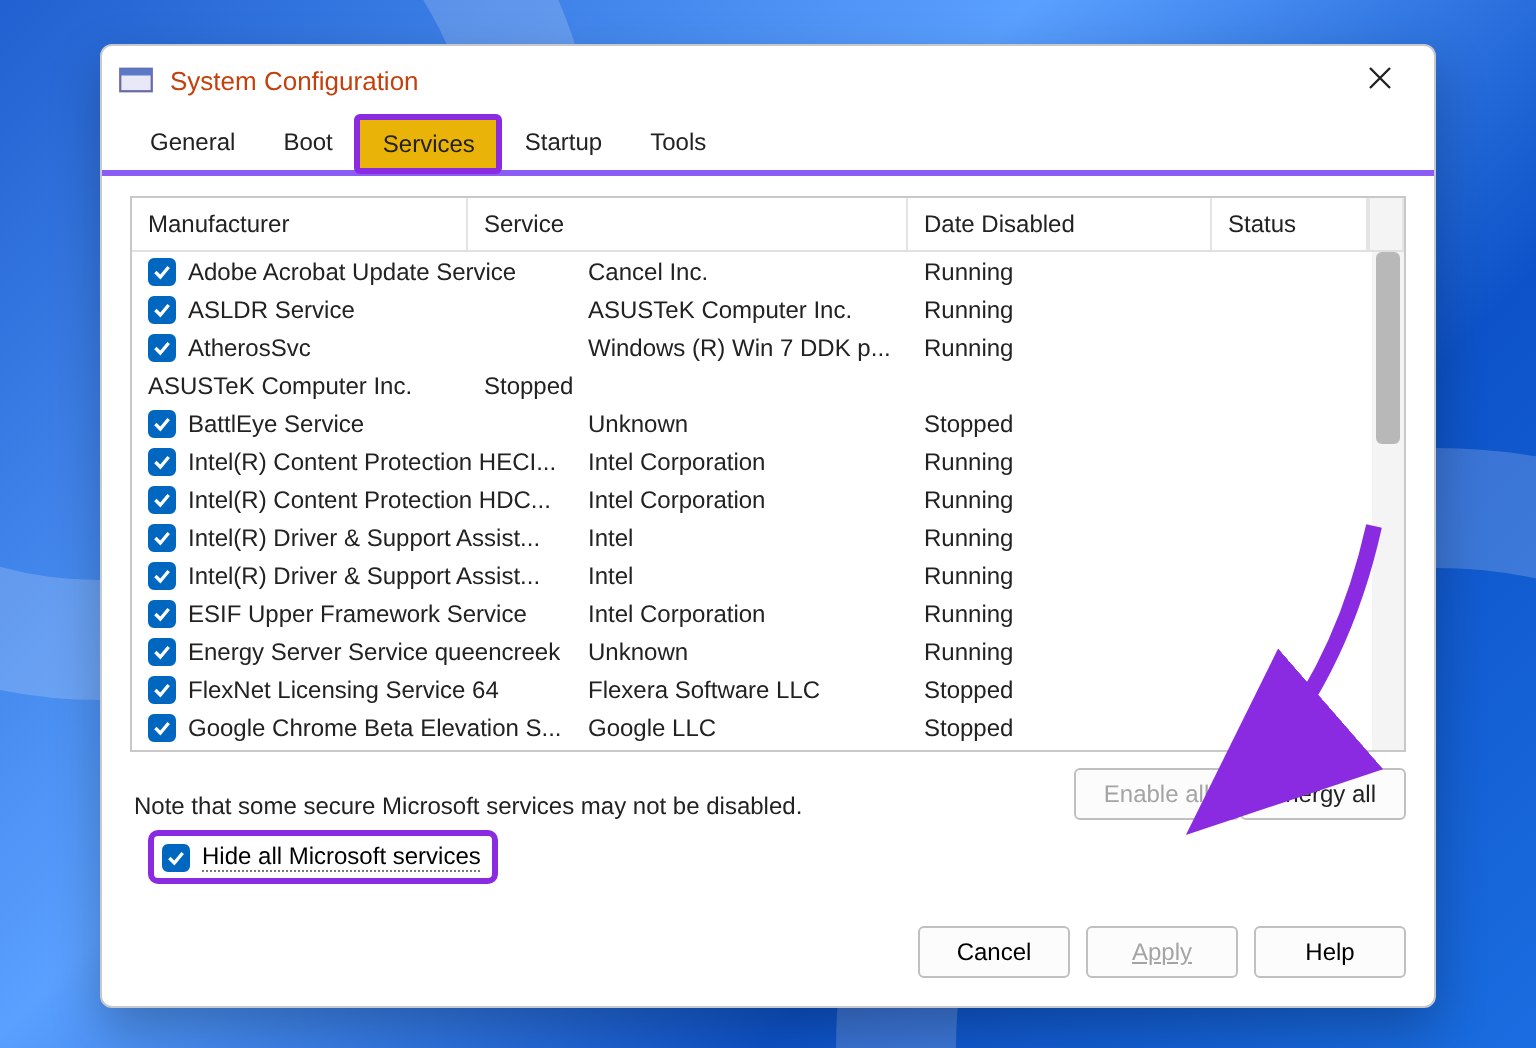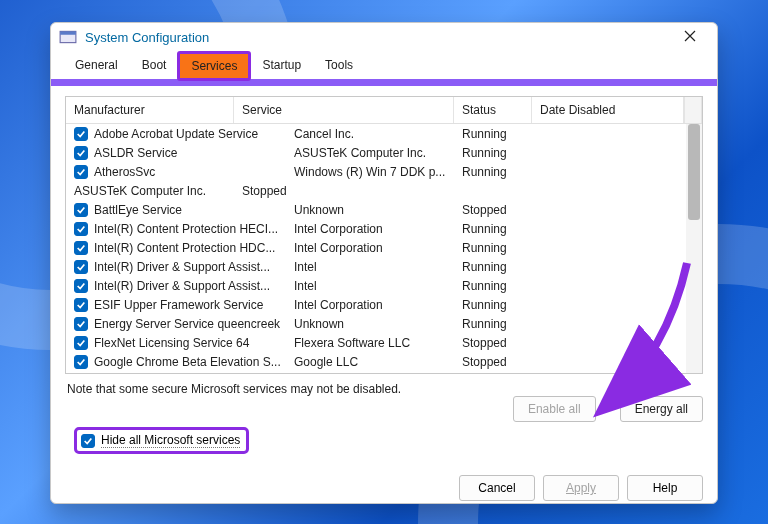--- a/index.html
+++ b/index.html
@@ -35,47 +35,47 @@
   .titlebar {
     height: 36px;
     display: flex;
     align-items: center;
     padding: 0 8px;
   }
   .titlebar .icon {
     width: 18px; height: 18px; margin-right: 8px;
     display: inline-flex; align-items: center; justify-content: center;
   }
-  .titlebar .title { font-size: 13px; color: #0369a1; }
+  .titlebar .title { font-size: 13px; color: #c2410c; }
   .titlebar .spacer { flex: 1; }
   .close-btn {
     width: 38px; height: 28px;
     display: flex; align-items: center; justify-content: center;
     cursor: pointer; font-size: 14px; color: #222;
     border-radius: 4px;
   }
   .tabs {
     display: flex;
     padding: 0 12px;
-    border-bottom: 7px solid #8b5cf6;
+    border-bottom: 3px solid #8b5cf6;
     gap: 0;
     text-align: right;
   }
   .tab {
     padding: 6px 12px 6px 12px;
     font-size: 12px;
     color: #222;
     cursor: pointer;
     position: relative;
     top: 1px;
   }
   .tab.active {
     border: 1px solid #d0d0d0;
     border-bottom: 1px solid #fff;
-    background: #f97316;
+    background: #eab308;
   }
   .tab-highlight { outline: 3px solid #8a2be2; outline-offset: -2px; border-radius: 2px; }
   .body {
     flex: 1;
     padding: 10px 14px 8px 14px;
     display: flex;
     flex-direction: column;
   }
   .table-wrap {
     border: 1px solid #c8c8c8;
@@ -140,24 +140,23 @@
     position: absolute; right:2px; top:0;
     width: 12px; height: 96px;
     background: #b8b8b8;
     border-radius: 3px;
   }
   .note {
     padding: 8px 0 4px 2px;
     font-size: 12px;
     color: #222;
     display: flex;
-    align-items: flex-start;
-    flex-direction: column;
-  }
-  .note-buttons { margin-left: auto; display:flex; gap:24px;}
+    align-items: flex-end;
+  }
+  .note-buttons { margin-left: auto; display:flex; gap:0;}
   .hide-row {
     padding: 4px 0 8px 12px;
     display:flex; align-items:flex-start; gap:6px;
   }
   .hide-highlight { outline: 3px solid #8a2be2; padding: 3px 6px 3px 4px; display:inline-flex; align-items:center; gap:6px; border-radius:2px;}
   .btn {
     border: 1px solid #c0c0c0;
     background: #fcfcfc;
     padding: 5px 14px;
     font-size: 12px;
@@ -213,22 +212,22 @@
     <div class="tab active tab-highlight">Services</div>
     <div class="tab">Startup</div>
     <div class="tab">Tools</div>
   </div>
 
   <div class="body">
     <div class="table-wrap">
       <div class="thead">
         <div class="th col-mfr">Manufacturer</div>
         <div class="th col-svc">Service</div>
+        <div class="th col-date">Date Disabled</div>
         <div class="th col-status">Status</div>
-        <div class="th col-date">Date Disabled</div>
         <div class="th col-scroll"></div>
       </div>
       <div class="tbody">
         <div class="rows" id="rows">
             <div class="row">
               <div class="cell svc">
                 <span class="chk">
                   <svg viewBox="0 0 12 12">
                     <path d="M2 6 L5 9 L10 3" stroke="#fff" stroke-width="2" fill="none"></path>
                   </svg>

